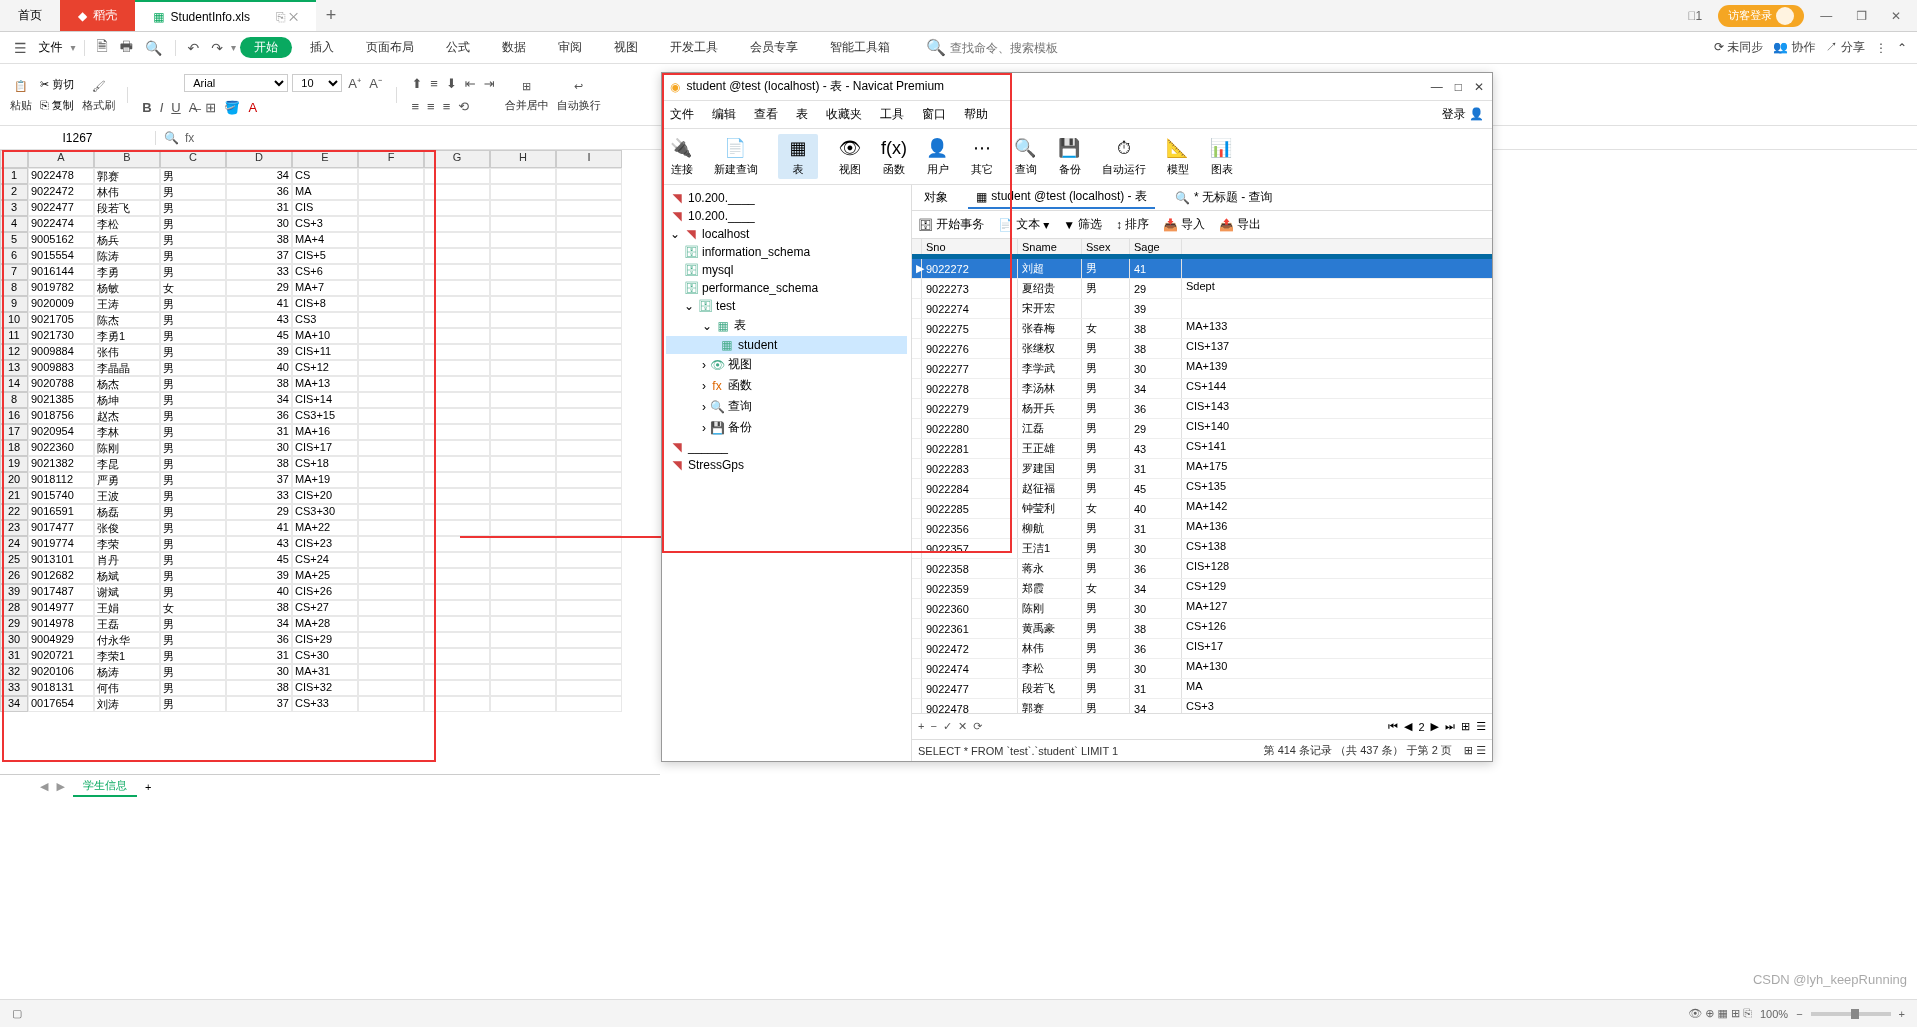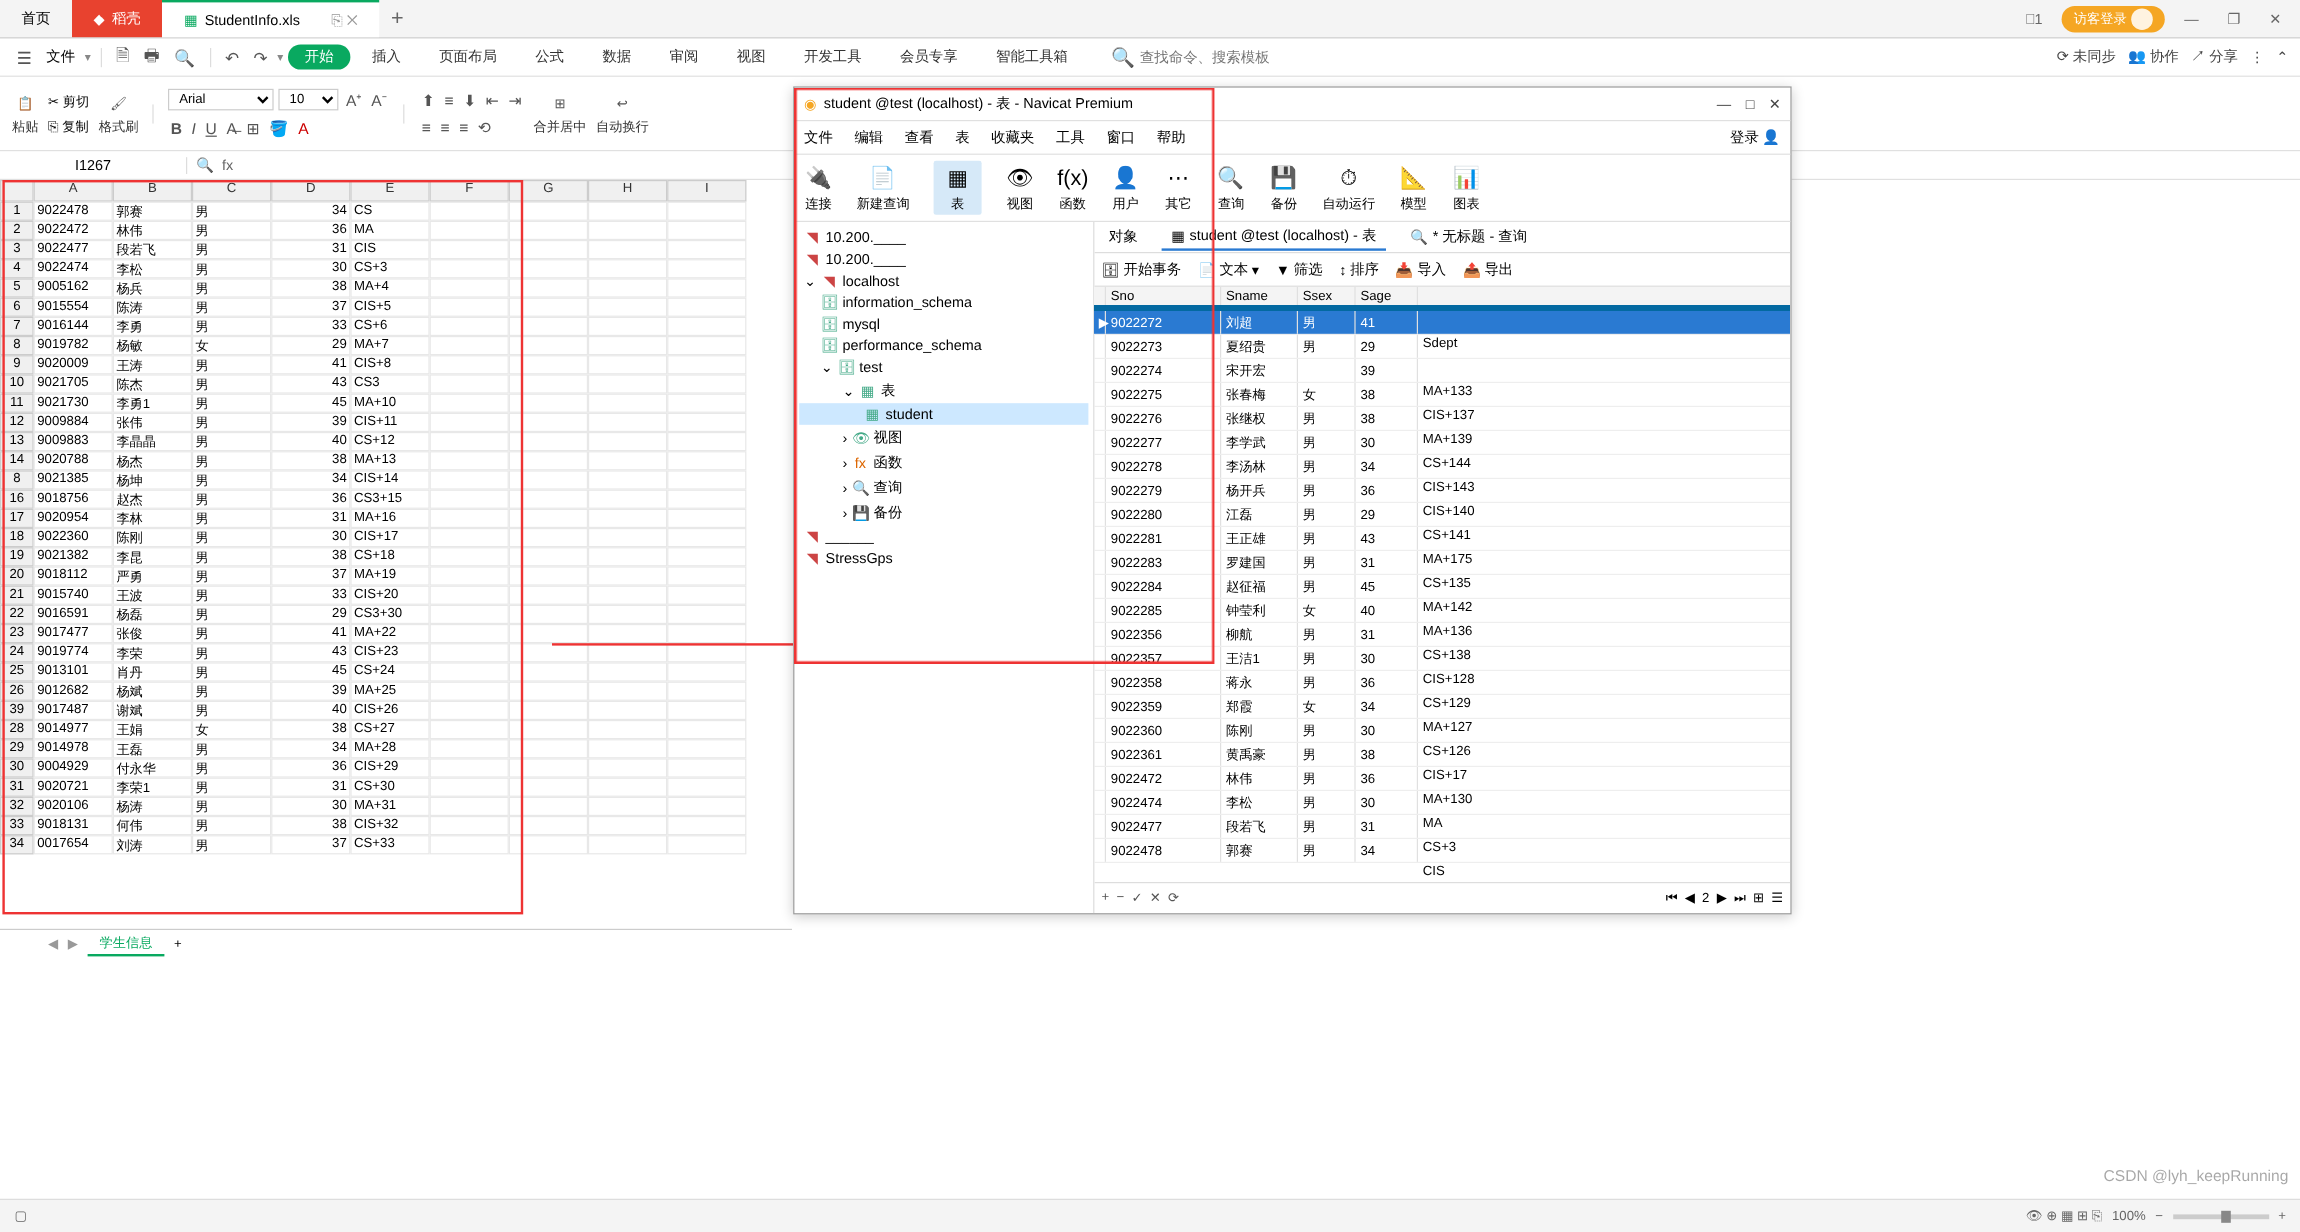--- a/index.html
+++ b/index.html
@@ -24,21 +24,21 @@
     .menu-tab { font-size: 12px; padding: 0 14px; cursor: pointer; color: #333; }
     .menu-right { margin-left: auto; display: flex; align-items: center; gap: 10px; font-size: 12px; color: #444; }
     .search-box { border: none; background: transparent; font-size: 12px; color: #999; width: 140px; }
     
     
     .wps-ribbon { height: 62px; display: flex; align-items: center; padding: 0 10px; gap: 8px; border-bottom: 1px solid #e0e0e0; }
     .rb-big { display: flex; flex-direction: column; align-items: center; gap: 2px; font-size: 11px; color: #333; cursor: pointer; }
     .rb-icon { width: 20px; height: 20px; display: flex; align-items: center; justify-content: center; color: #555; }
     .rb-row { display: flex; align-items: center; gap: 4px; }
     .rb-sel { border: 1px solid #ccc; font-size: 11px; padding: 1px 4px; background: #fff; }
-    .rb-sel.font { width: 88px; }
+    .rb-sel.font { width: 104px; margin-left: 44px; }
     .rb-sel.size { width: 50px; }
     .rb-btn { padding: 2px; cursor: pointer; color: #555; font-size: 13px; }
     
     
     .formula-row { height: 24px; display: flex; align-items: center; border-bottom: 1px solid #e0e0e0; }
     .cell-ref { width: 156px; border-right: 1px solid #ddd; text-align: center; font-size: 12px; }
     .fx-area { display: flex; align-items: center; padding: 0 8px; gap: 6px; font-size: 12px; color: #666; }
     
     
     .sheet-area { position: absolute; left: 0; top: 150px; width: 660px; height: 626px; overflow: hidden; }
@@ -1037,20 +1037,25 @@
         <div class="pager" style="margin-left:auto">
           <span>⏮</span>
           <span>◀</span>
           <span>2</span>
           <span>▶</span>
           <span>⏭</span>
           <span>⊞</span>
           <span>☰</span>
         </div>
       </div>
+      <div class="nav-sql">
+        <span>SELECT * FROM `test`.`student` LIMIT 1</span>
+        <span class="info">第 414 条记录 （共 437 条） 于第 2 页</span>
+        <span style="margin-left:12px">⊞ ☰</span>
+      </div>
     </div>
   </div>
 </div>
 
 <div class="wps-status">
   <span>▢</span>
   <div class="right">
     <span>👁 ⊕ ▦ ⊞ ⎘</span>
     <span>100%</span>
     <span>−</span>

